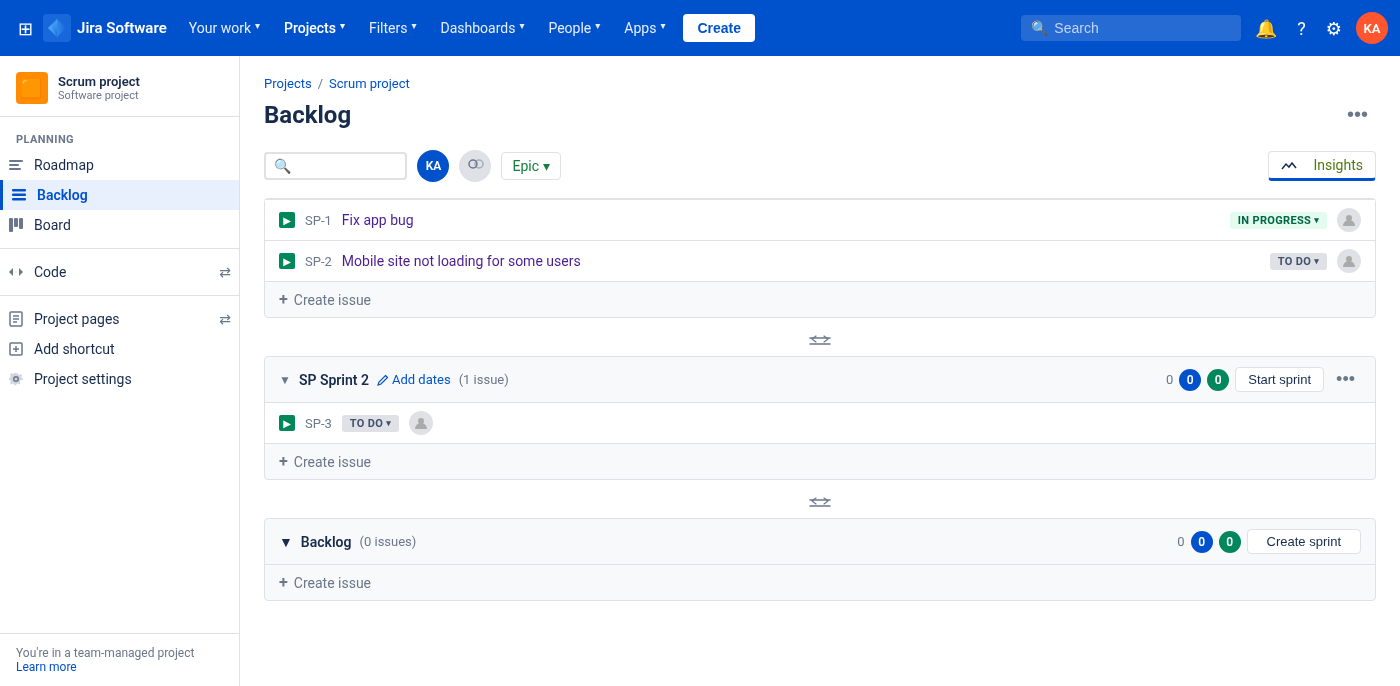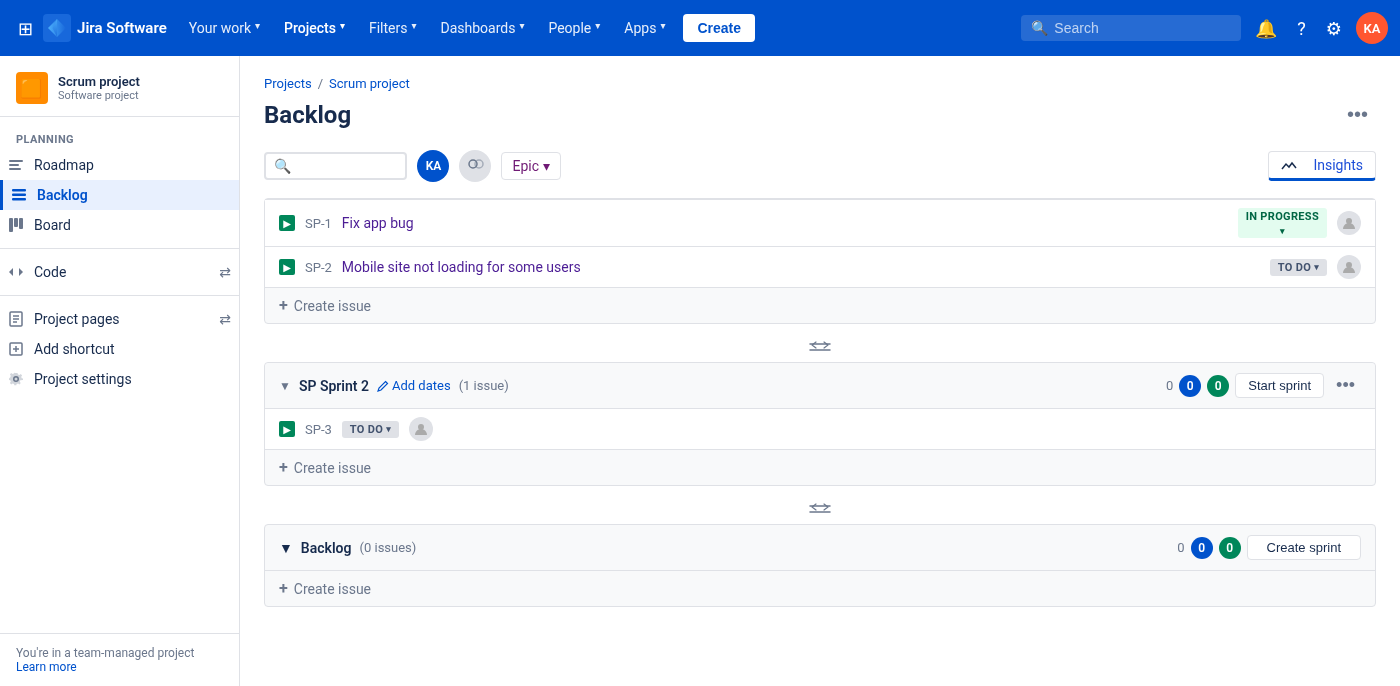--- a/index.html
+++ b/index.html
@@ -100,27 +100,27 @@
     .toolbar-search input { border: none; outline: none; font-size: 14px; width: 100px; }
     .toolbar-search .search-icon { color: #6b778c; font-size: 14px; }
     .avatar-sm {
       width: 32px; height: 32px; border-radius: 50%; background: #0052cc;
       display: flex; align-items: center; justify-content: center;
       color: white; font-weight: 600; font-size: 12px; cursor: pointer;
     }
     .avatar-group { width: 32px; height: 32px; border-radius: 50%; background: #dfe1e6; display: flex; align-items: center; justify-content: center; color: #6b778c; font-size: 16px; cursor: pointer; }
     .epic-filter {
       display: flex; gap: 4px; padding: 5px 10px;
-      border: 1px solid #dfe1e6; border-radius: 4px; cursor: pointer; font-size: 14px; color: #701a75;
+      border: 1px solid #dfe1e6; border-radius: 4px; cursor: pointer; font-size: 14px; color: #15803d;
       background: white;
     }
     .insights-btn {
       display: flex; align-items: center; gap: 16px; padding: 5px 12px;
       border: 1px solid #dfe1e6; border-radius: 4px; cursor: pointer; font-size: 14px;
-      color: #1d4ed8; margin-left: auto; background: white;
+      color: #4d7c0f; margin-left: auto; background: white;
       border-bottom: 3px solid #0052cc;
     }
 
     
     .sprint-section {
       border: 1px solid #dfe1e6; border-radius: 4px; margin-bottom: 8px; background: #f8f9fa;
     }
     .sprint-header {
       display: flex; align-items: center; gap: 8px; padding: 10px 14px;
       background: #f8f9fa; border-radius: 4px 4px 0 0; cursor: pointer;
@@ -155,21 +155,21 @@
       width: 16px; height: 16px; border-radius: 2px; background: #00875a;
       display: flex; align-items: center; justify-content: center; color: white; font-size: 10px; flex-shrink: 0;
     }
     .issue-key { font-size: 13px; color: #6b778c; white-space: nowrap; }
     .issue-summary { font-size: 14px; color: #4c1d95; flex: 1; }
     .status-badge {
       padding: 2px 8px; border-radius: 3px; font-size: 11px; font-weight: 700;
       letter-spacing: 0.03em; display: flex; align-items: center; gap: 3px;
       cursor: pointer; white-space: nowrap;
     }
-    .status-in-progress { background: #e3fcef; color: #006644; flex-direction: column; }
+    .status-in-progress { background: #e3fcef; color: #006644; }
     .status-to-do { background: #dfe1e6; color: #42526e; }
     .status-caret { font-size: 9px; }
     .issue-avatar {
       width: 24px; height: 24px; border-radius: 50%; background: #dfe1e6;
       display: flex; align-items: center; justify-content: center; color: #6b778c; font-size: 12px;
     }
 
     .create-issue-row {
       display: flex; align-items: center; gap: 6px; padding: 8px 14px;
       cursor: pointer; color: #6b778c; font-size: 14px;

